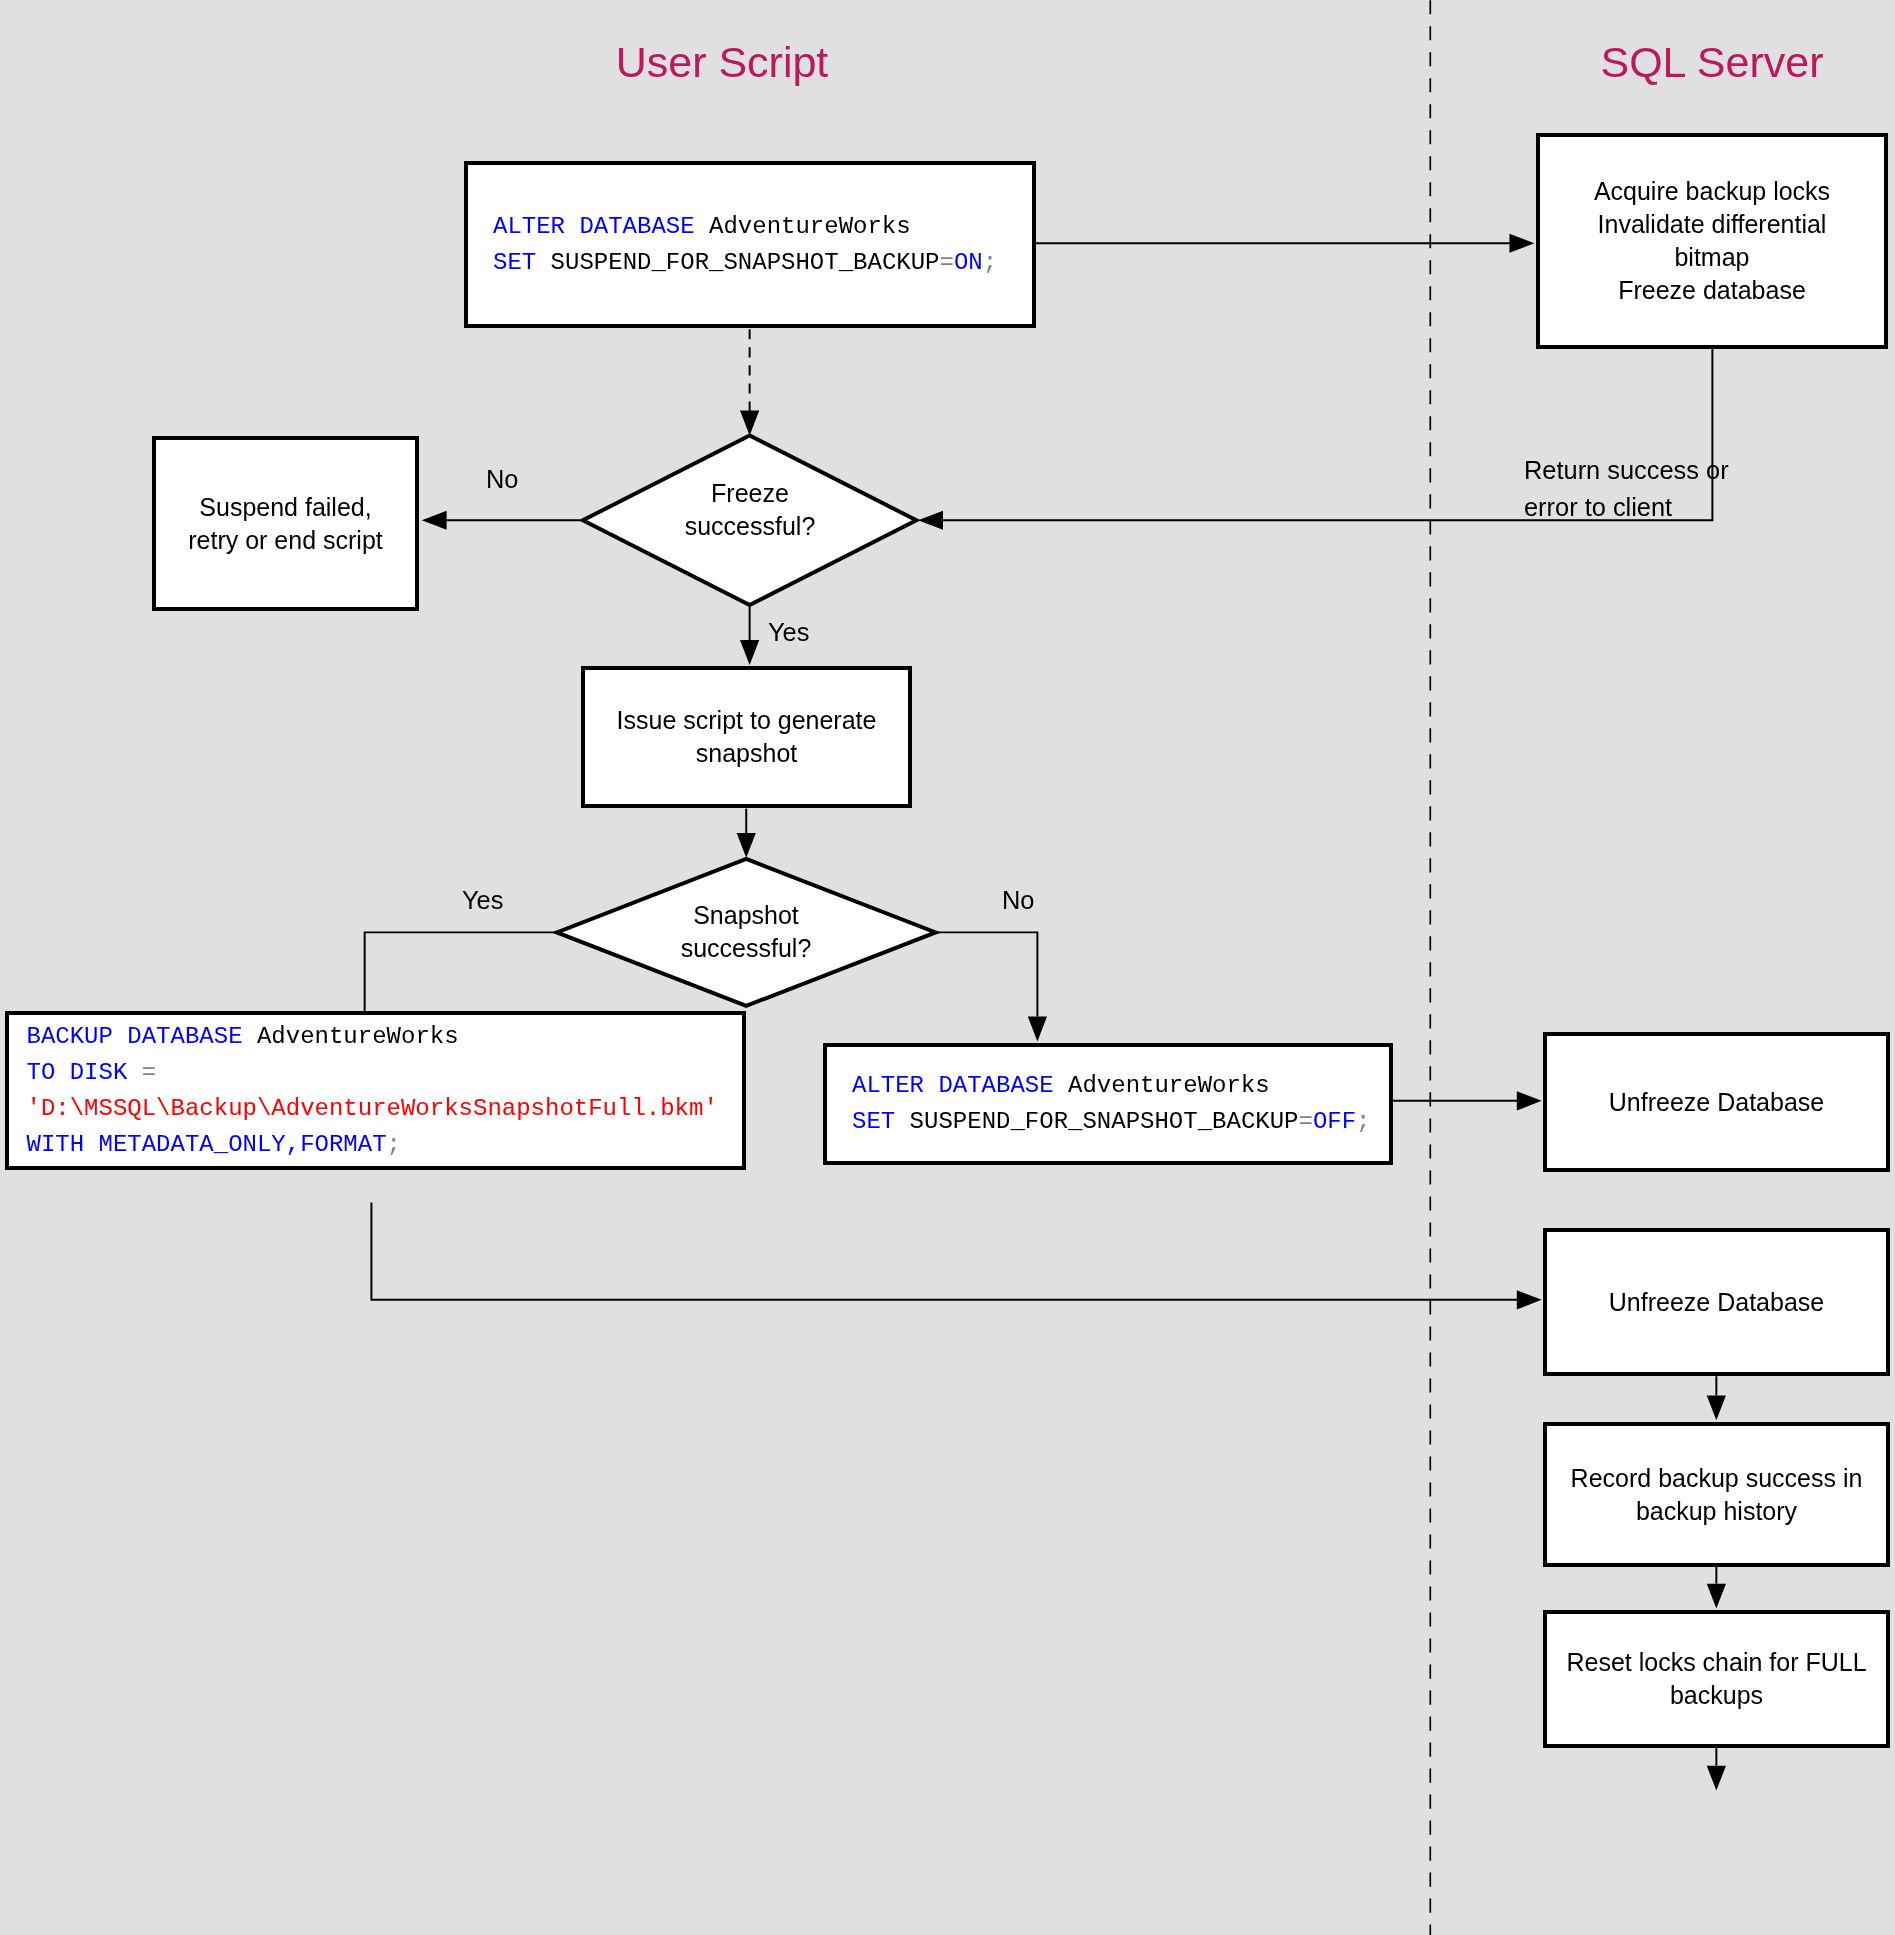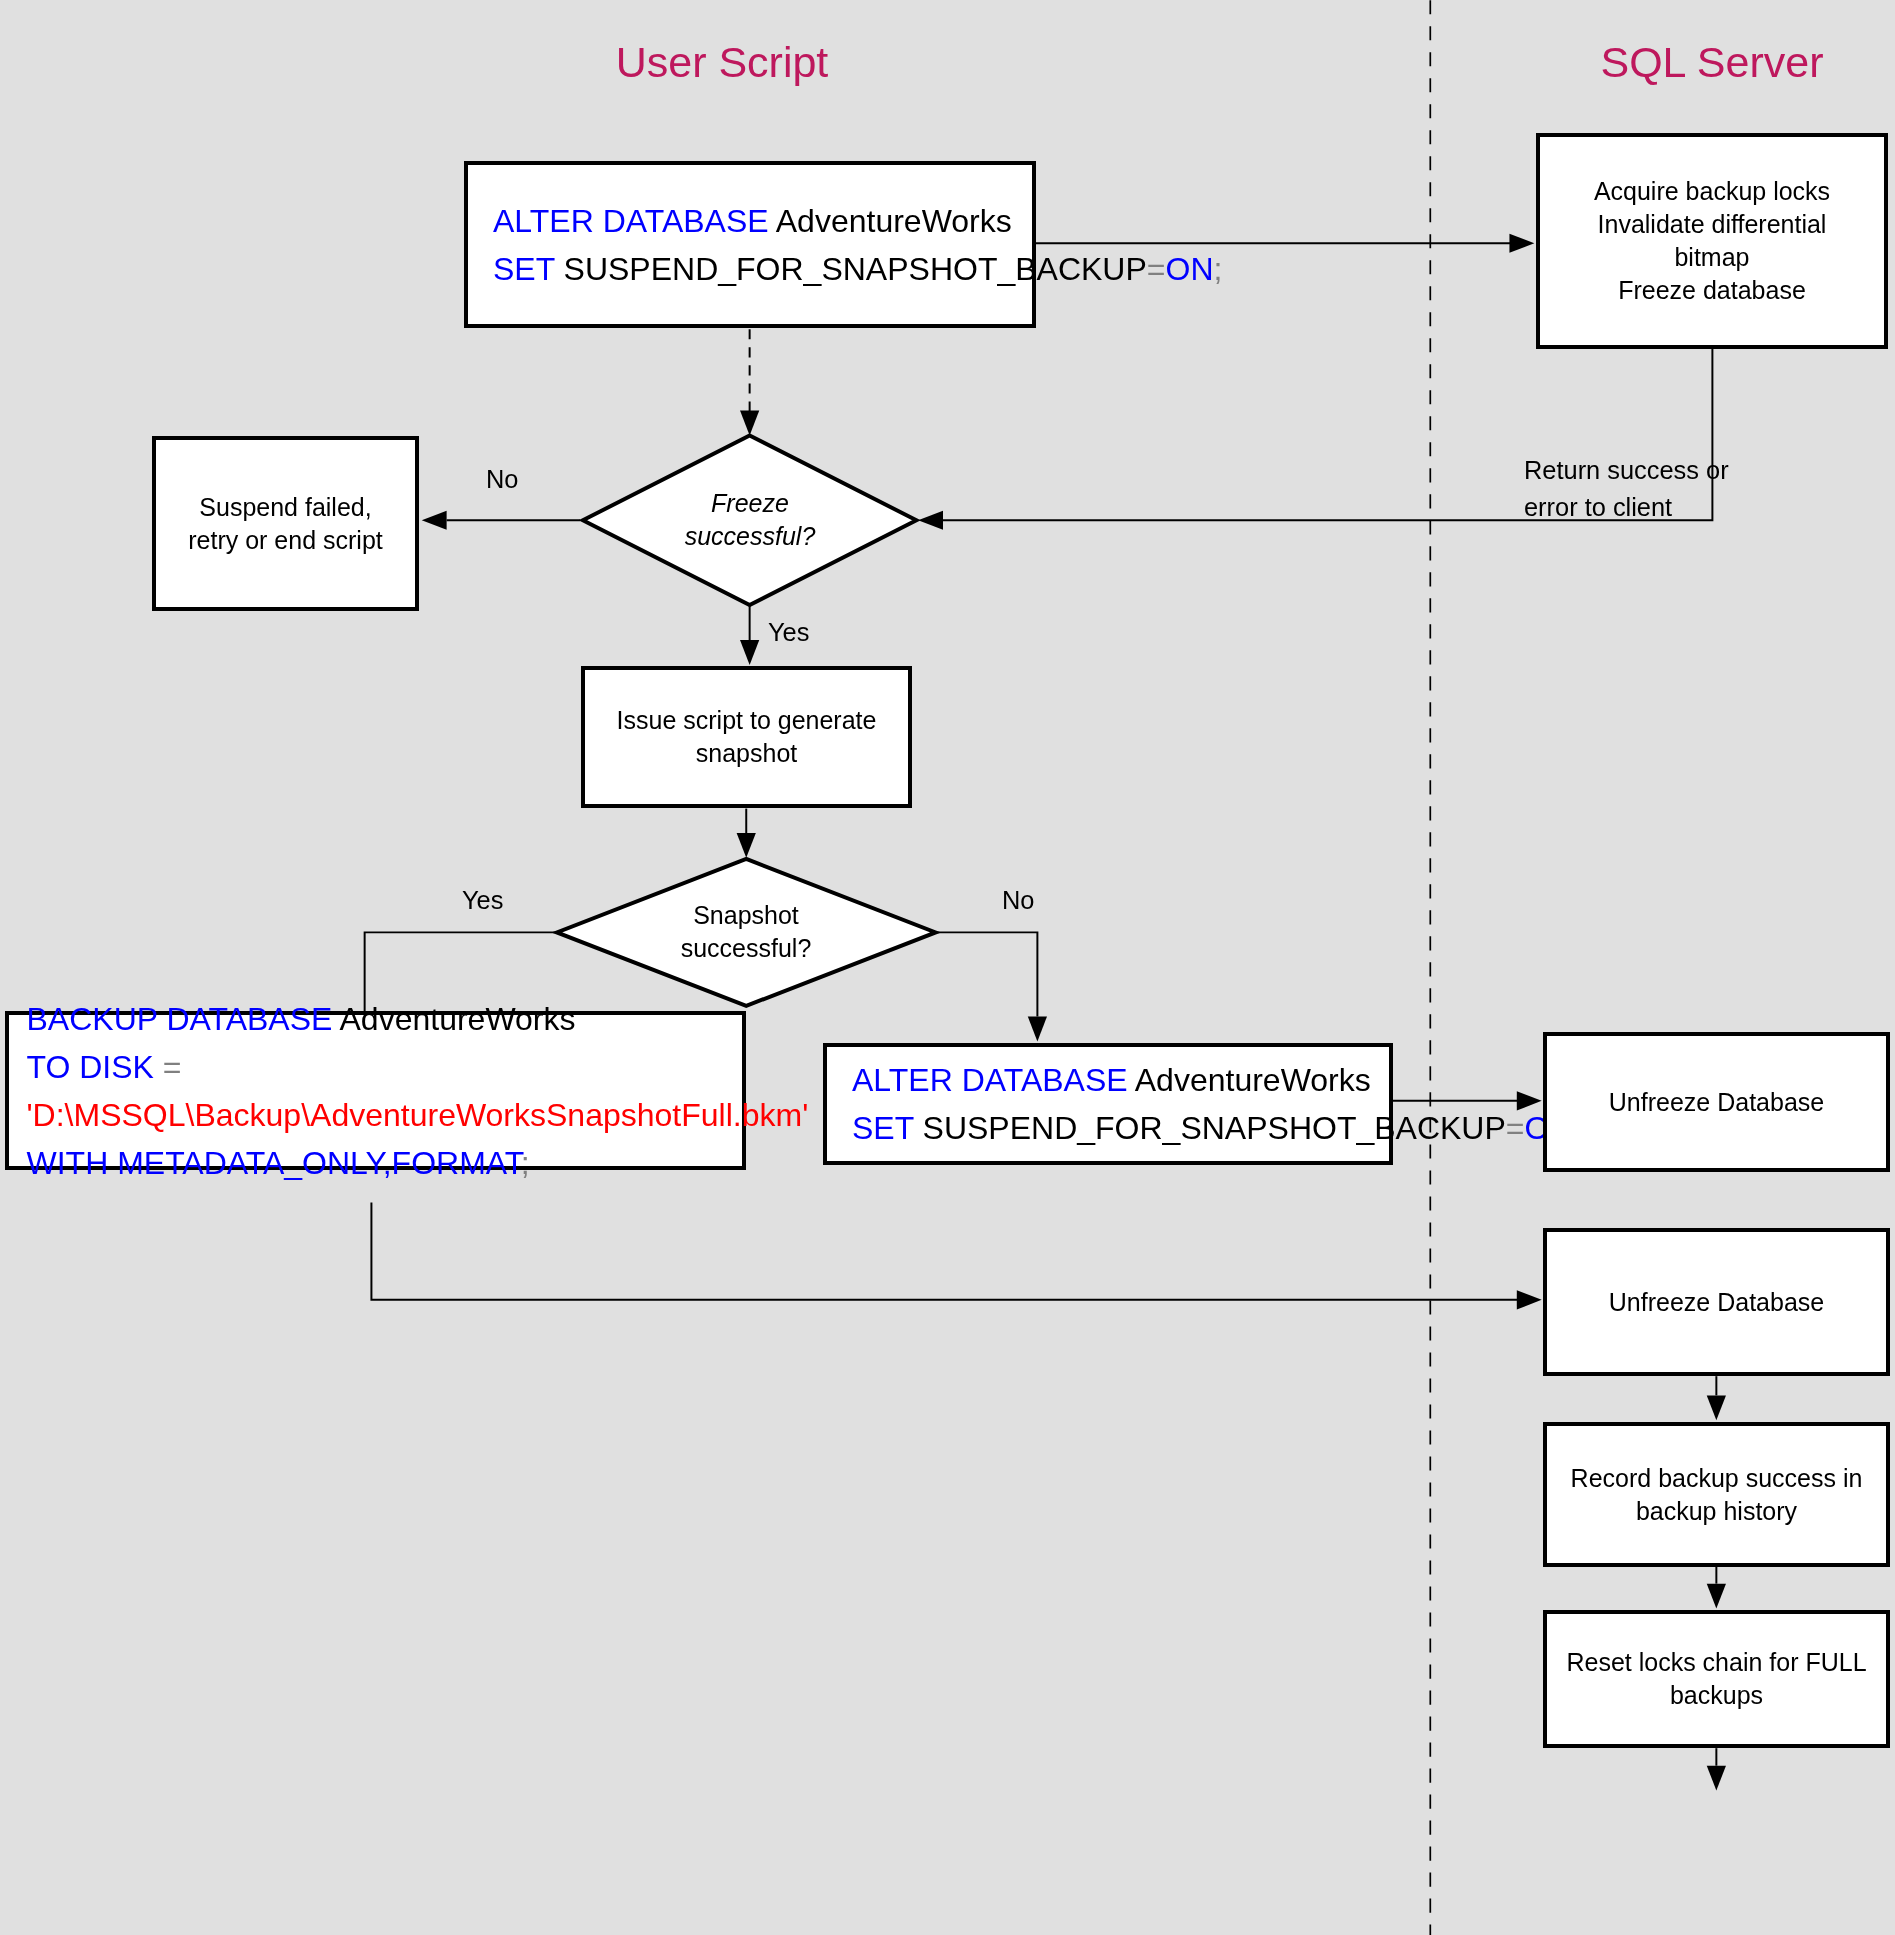--- a/index.html
+++ b/index.html
@@ -24,22 +24,22 @@
     box-sizing:border-box;
     display:flex;align-items:center;justify-content:center;
   }
   .node-text{
     font-size:25px;line-height:1.32;
     text-align:center;
     white-space:pre-line;
   }
   .box.code{justify-content:flex-start;}
   .code-block{
-    font-family:Liberation Sans, sans-serif;
-    font-size:32px;line-height:1.5;
+    font-family:Liberation Mono, monospace;
+    font-size:24px;line-height:1.5;
     white-space:pre;
     margin-left:25px;
   }
   .box.code.wide .code-block{margin-left:18px;}
   .diamond-label{
     position:absolute;
     display:flex;align-items:center;justify-content:center;
     font-size:25px;line-height:1.32;
     text-align:center;white-space:pre-line;
   }
@@ -119,21 +119,21 @@
   </div>
 
   <div class="box code wide" style="left:4.5px;top:1011px;width:741px;height:159px;">
     <div class="code-block"><div class="code-line"><span style="color: rgb(0, 0, 255);">BACKUP DATABASE</span><span style="color: rgb(0, 0, 0);"> AdventureWorks</span></div><div class="code-line"><span style="color: rgb(0, 0, 255);">TO DISK </span><span style="color: rgb(128, 128, 128);">=</span></div><div class="code-line"><span style="color: rgb(255, 0, 0);">'D:\MSSQL\Backup\AdventureWorksSnapshotFull.bkm'</span></div><div class="code-line"><span style="color: rgb(0, 0, 255);">WITH METADATA_ONLY,FORMAT</span><span style="color: rgb(128, 128, 128);">;</span></div></div>
   </div>
 
   <div class="box code" style="left:823px;top:1043px;width:570px;height:122px;">
     <div class="code-block"><div class="code-line"><span style="color: rgb(0, 0, 255);">ALTER DATABASE</span><span style="color: rgb(0, 0, 0);"> AdventureWorks</span></div><div class="code-line"><span style="color: rgb(0, 0, 255);">SET</span><span style="color: rgb(0, 0, 0);"> SUSPEND_FOR_SNAPSHOT_BACKUP</span><span style="color: rgb(128, 128, 128);">=</span><span style="color: rgb(0, 0, 255);">OFF</span><span style="color: rgb(128, 128, 128);">;</span></div></div>
   </div>
 
-  <div class="diamond-label" style="left:637px;top:475px;width:226px;height:90px;font-style:italic;">Freeze
+  <div class="diamond-label" style="left:637px;top:465px;width:226px;height:90px;">Freeze
 successful?</div>
   <div class="diamond-label" style="left:633px;top:887px;width:226px;height:90px;">Snapshot
 successful?</div>
 
   <div class="box" style="left:1536px;top:133px;width:352px;height:216px;">
     <div class="node-text">Acquire backup locks
 Invalidate differential
 bitmap
 Freeze database</div>
   </div>

